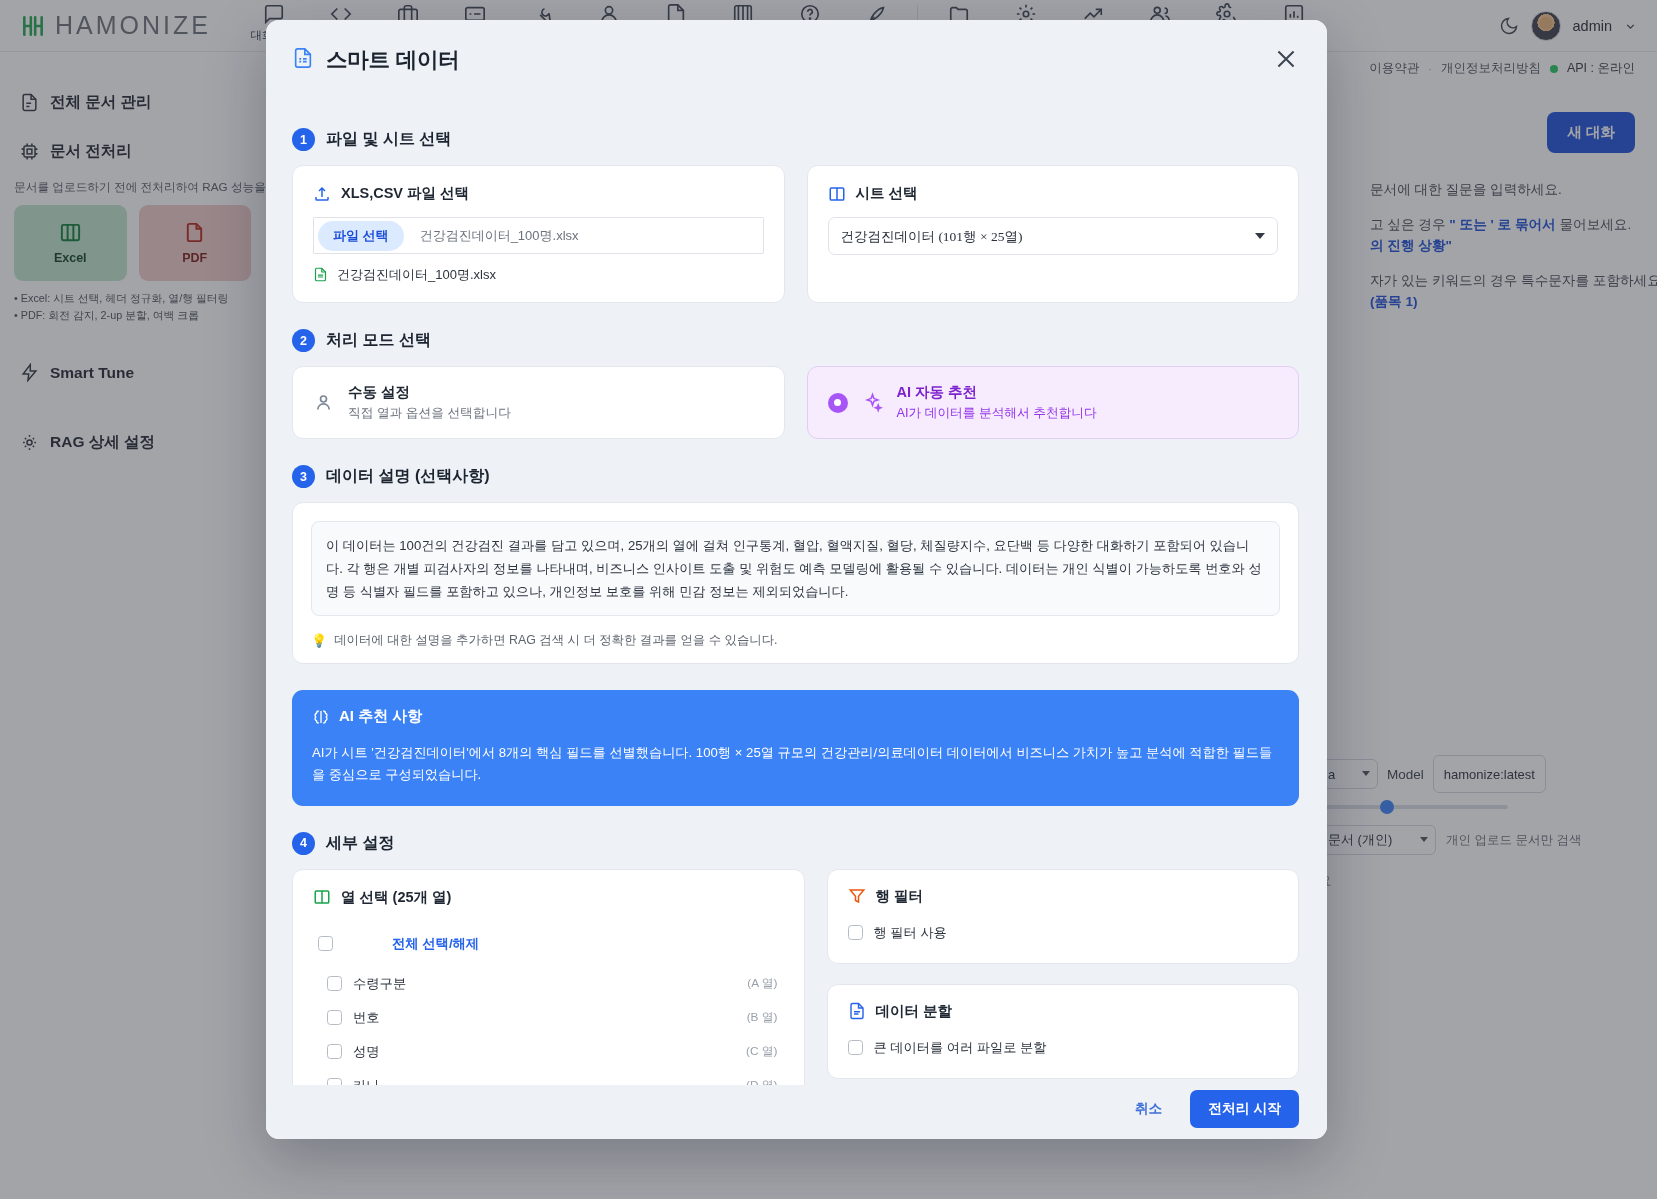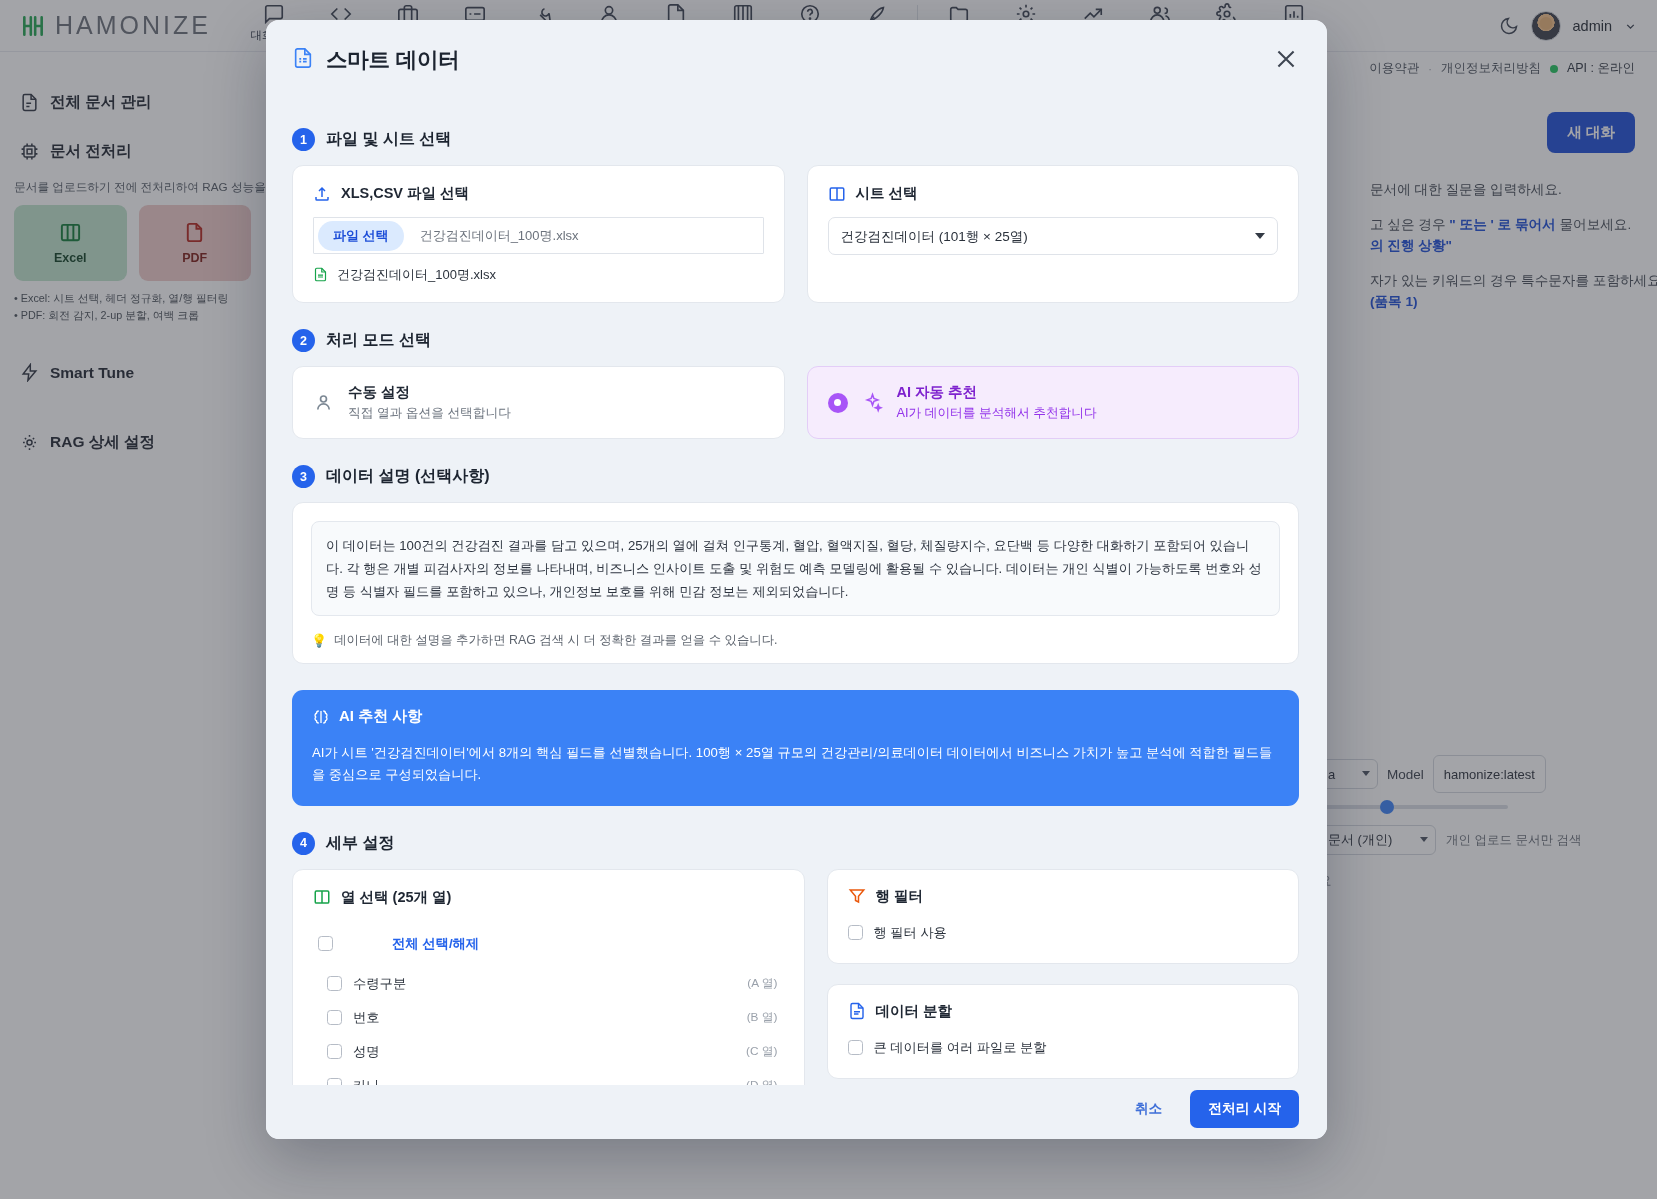--- a/index.html
+++ b/index.html
@@ -162,21 +162,21 @@
   }
   .file-name-inline { font-size: 13px; color: #6b727c; margin-left: 16px; }
   .file-chosen { display: flex; align-items: center; gap: 9px; margin-top: 12px; }
   .file-chosen .fc-ico { width: 15px; height: 16px; color: #16a34a; flex: none; }
   .file-chosen .fc-txt { font-size: 13px; color: #2c333d; }
 
   .sheet-select {
     width: 100%; height: 38px; border: 1px solid #dfe3e9; border-radius: 7px; background: #fff;
     font-size: 13.5px; color: #2a313b; padding: 1px 30px 0 12px;
     appearance: none; -webkit-appearance: none;
-    font-family: Liberation Sans, sans-serif;
+    font-family: Liberation Serif, serif;
     position: relative;
   }
   .select-wrap { position: relative; }
   .select-wrap::after {
     content:""; position:absolute; right: 13px; top: 16px; pointer-events: none;
     border-left: 5px solid transparent; border-right: 5px solid transparent; border-top: 6px solid #333a45;
   }
 
   .mode-card {
     background: #fff; border: 1px solid #e3e7ed; border-radius: 11px; padding: 16px 20px;

